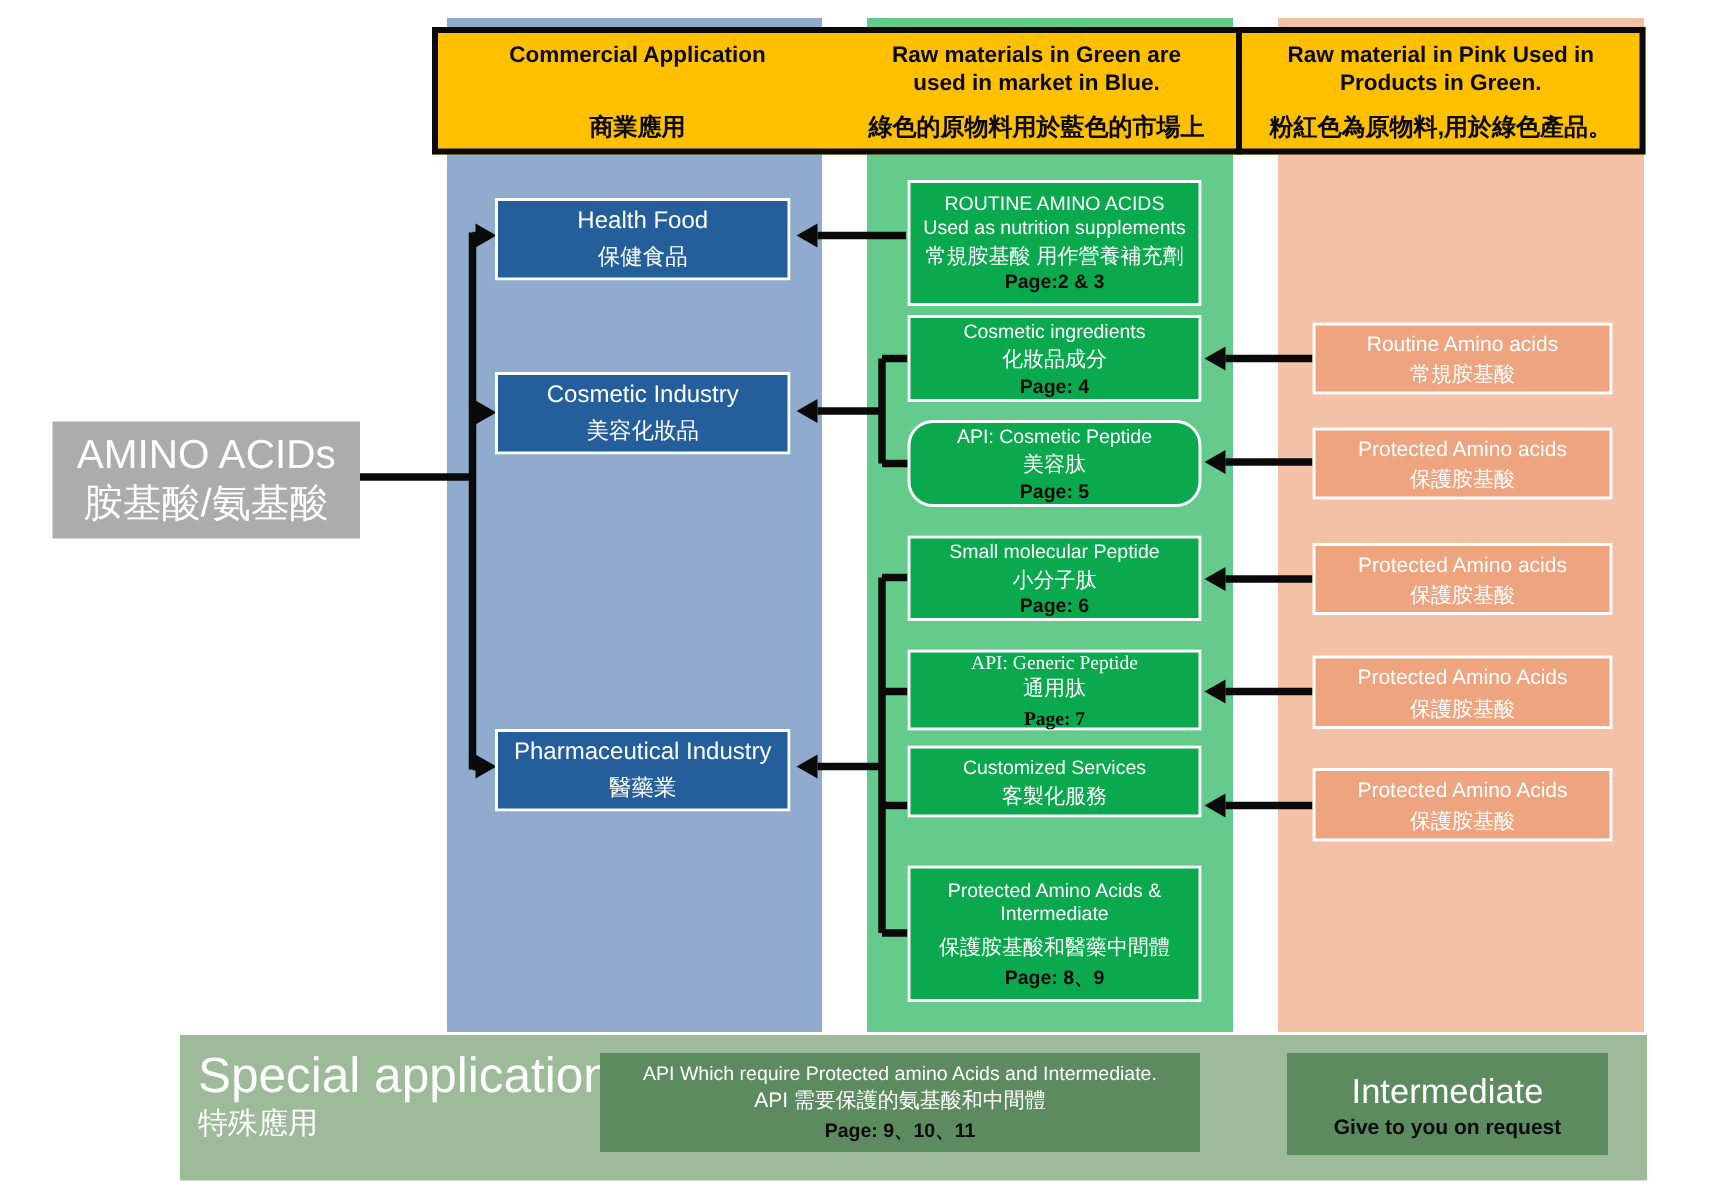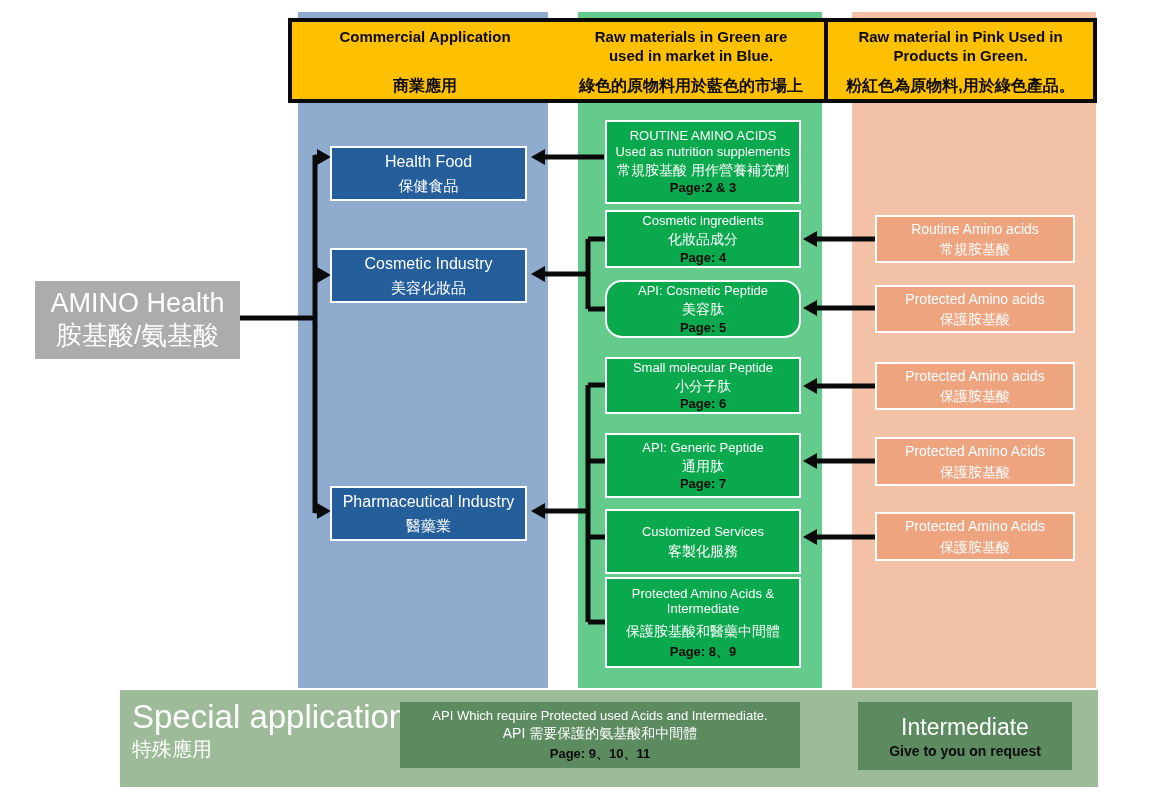--- a/index.html
+++ b/index.html
@@ -126,25 +126,25 @@
       <div class="banner-title">Commercial Application</div>
       <div class="banner-sub">商業應用</div>
     </div>
     <div class="banner-cell">
       <div class="banner-title" style="max-width:230px;">Raw materials in Green are used in market in Blue.</div>
       <div class="banner-sub">綠色的原物料用於藍色的市場上</div>
     </div>
   </div>
 
   <div class="root-node">
-    <div class="root-title">AMINO Health</div>
+    <div class="root-title">AMINO ACIDs</div>
     <div class="root-sub">胺基酸/氨基酸</div>
   </div>
 
-  <div class="node blue-node" style="top:146px;">
+  <div class="node blue-node" style="top:132px;">
     <div class="t">Health Food</div>
     <div class="s">保健食品</div>
   </div>
   <div class="node blue-node" style="top:248px;">
     <div class="t">Cosmetic Industry</div>
     <div class="s">美容化妝品</div>
   </div>
   <div class="node blue-node" style="top:486px;">
     <div class="t">Pharmaceutical Industry</div>
     <div class="s">醫藥業</div>
@@ -163,26 +163,26 @@
   <div class="node green-node" style="top:280px;height:58px;border-radius:17px;">
     <div class="t">API: Cosmetic Peptide</div>
     <div class="s">美容肽</div>
     <div class="p">Page: 5</div>
   </div>
   <div class="node green-node" style="top:357px;height:57px;">
     <div class="t">Small molecular Peptide</div>
     <div class="s">小分子肽</div>
     <div class="p">Page: 6</div>
   </div>
-  <div class="node green-node" style="top:433px;height:65px;">
+  <div class="node green-node" style="top:433px;height:54px;font-family:Liberation Serif, serif;">
     <div class="t">API: Generic Peptide</div>
     <div class="s">通用肽</div>
     <div class="p">Page: 7</div>
   </div>
-  <div class="node green-node" style="top:509px;height:65px;">
+  <div class="node green-node" style="top:497px;height:48px;">
     <div class="t">Customized Services</div>
     <div class="s">客製化服務</div>
   </div>
   <div class="node green-node" style="top:577px;height:91px;gap:6px;">
     <div class="t">Protected Amino Acids &amp; Intermediate</div>
     <div class="s">保護胺基酸和醫藥中間體</div>
     <div class="p">Page: 8、9</div>
   </div>
 
   <div class="node pink-node" style="top:215px;height:48px;">
@@ -205,21 +205,21 @@
     <div class="t">Protected Amino Acids</div>
     <div class="s">保護胺基酸</div>
   </div>
 
   <div class="footer-bar"></div>
   <div class="footer-title">
     <div class="big">Special application</div>
     <div class="small">特殊應用</div>
   </div>
   <div class="footer-box api-box">
-    <div class="l1">API Which require Protected used Acids and Intermediate.</div>
+    <div class="l1">API Which require Protected amino Acids and Intermediate.</div>
     <div class="l2">API 需要保護的氨基酸和中間體</div>
     <div class="pg">Page: 9、10、11</div>
   </div>
   <div class="footer-box int-box">
     <div class="t">Intermediate</div>
     <div class="s">Give to you on request</div>
   </div>
 
 </div>
 

